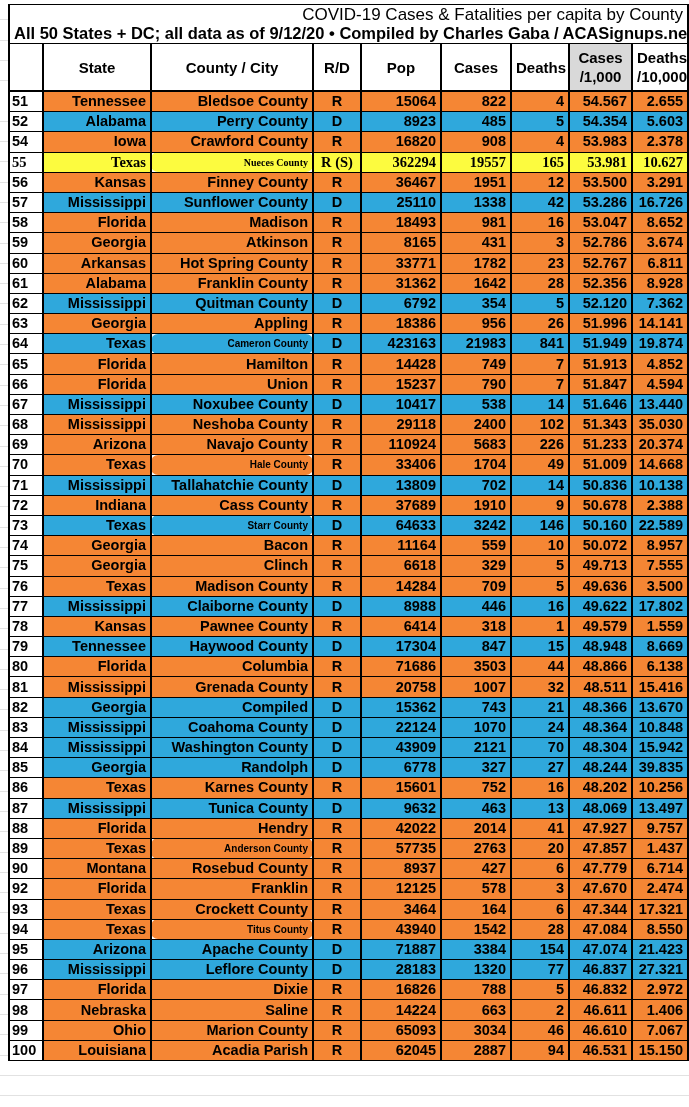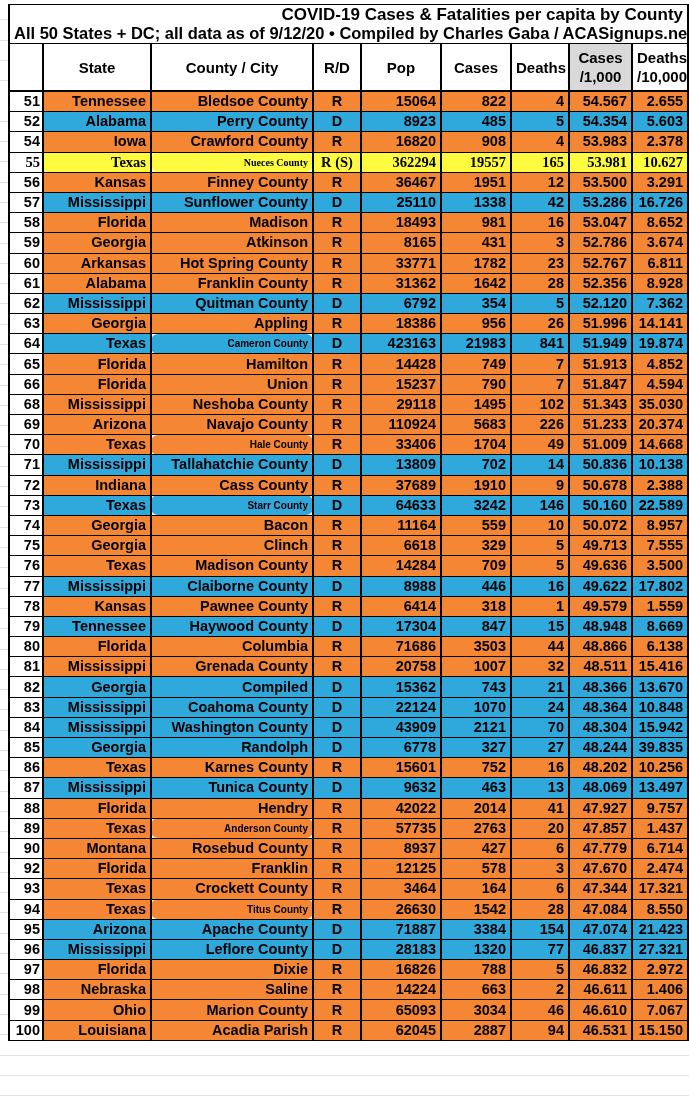--- a/index.html
+++ b/index.html
@@ -22,29 +22,29 @@
     font-weight:bold;color:#000;
     font-size:14.5px;line-height:19px;
     text-align:right;white-space:nowrap;overflow:hidden;
     height:19.2px;
   }
   .title-cell{
     border:2px solid #000;
     text-align:center;height:38px;
     padding:0 2px;
   }
-  .title-line1{font-size:17px;line-height:19px;font-weight:bold;}
+  .title-line1{font-size:17px;line-height:19px;font-weight:normal;}
   .title-line2{font-size:16.5px;line-height:19px;font-weight:bold;}
   .hdr td{height:46px;text-align:center;font-size:15px;border-bottom-width:2px;}
   .hdr .two-line div{line-height:19px;}
   .hdr td.shaded{background:var(--hdr-shade);}
   tr.rep td{background:var(--rep);}
   tr.dem td{background:var(--dem);}
   tr.swing td{background:var(--swing);font-family:Liberation Serif, serif;}
-  .sheet-table td.rank{background:#ffffff !important;text-align:right;padding:0 2px;}
+  .sheet-table td.rank{background:#ffffff !important;text-align:left;padding:0 2px;}
   .sheet-table td.center{text-align:center;}
   .sheet-table td.small{font-size:10px;border-radius:7px;}
 </style>
 </head>
 <body>
 
 <table class="sheet-table">
   <colgroup>
     <col style="width:34px">
       <col style="width:108px">
@@ -240,27 +240,38 @@
         <td class="rank">66</td>
         <td>Florida</td>
         <td>Union</td>
         <td class="center">R</td>
         <td>15237</td>
         <td>790</td>
         <td>7</td>
         <td>51.847</td>
         <td>4.594</td>
       </tr>
+      <tr class="dem">
+        <td class="rank">67</td>
+        <td>Mississippi</td>
+        <td>Noxubee County</td>
+        <td class="center">D</td>
+        <td>10417</td>
+        <td>538</td>
+        <td>14</td>
+        <td>51.646</td>
+        <td>13.440</td>
+      </tr>
       <tr class="rep">
         <td class="rank">68</td>
         <td>Mississippi</td>
         <td>Neshoba County</td>
         <td class="center">R</td>
         <td>29118</td>
-        <td>1495</td>
+        <td>2400</td>
         <td>102</td>
         <td>51.343</td>
         <td>35.030</td>
       </tr>
       <tr class="rep">
         <td class="rank">69</td>
         <td>Arizona</td>
         <td>Navajo County</td>
         <td class="center">R</td>
         <td>110924</td>
@@ -520,21 +531,21 @@
         <td>164</td>
         <td>6</td>
         <td>47.344</td>
         <td>17.321</td>
       </tr>
       <tr class="rep">
         <td class="rank">94</td>
         <td>Texas</td>
         <td class="small">Titus County</td>
         <td class="center">R</td>
-        <td>26630</td>
+        <td>43940</td>
         <td>1542</td>
         <td>28</td>
         <td>47.084</td>
         <td>8.550</td>
       </tr>
       <tr class="dem">
         <td class="rank">95</td>
         <td>Arizona</td>
         <td>Apache County</td>
         <td class="center">D</td>

